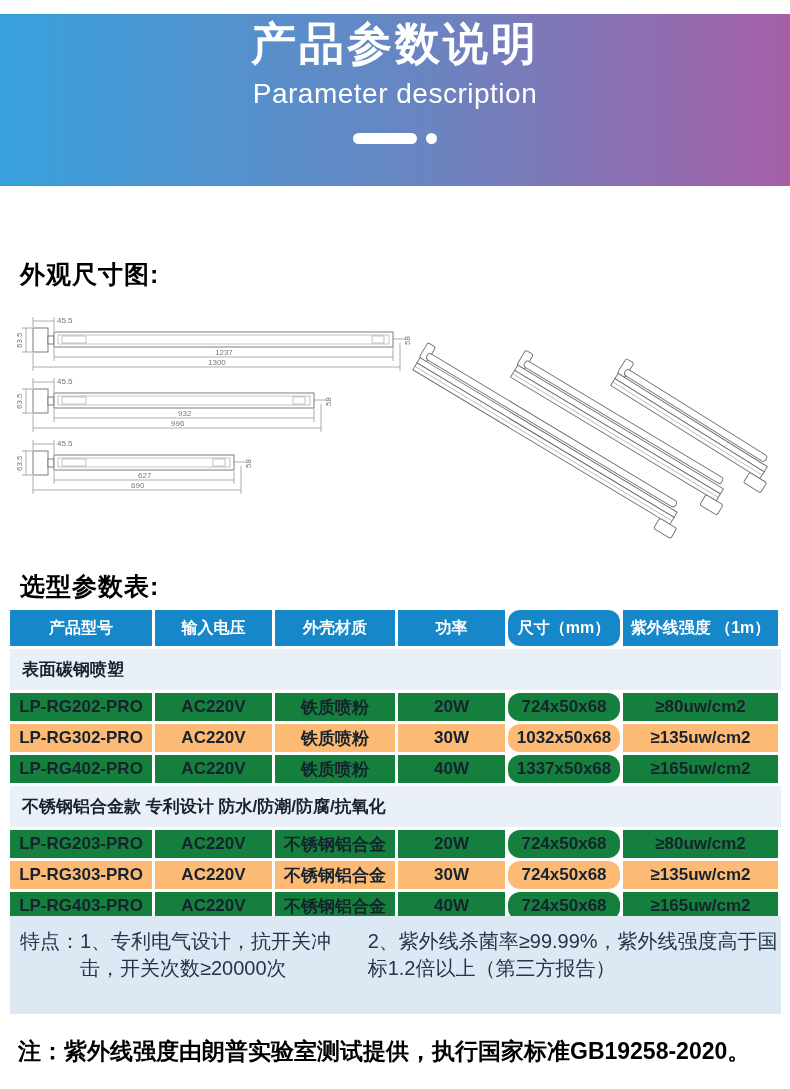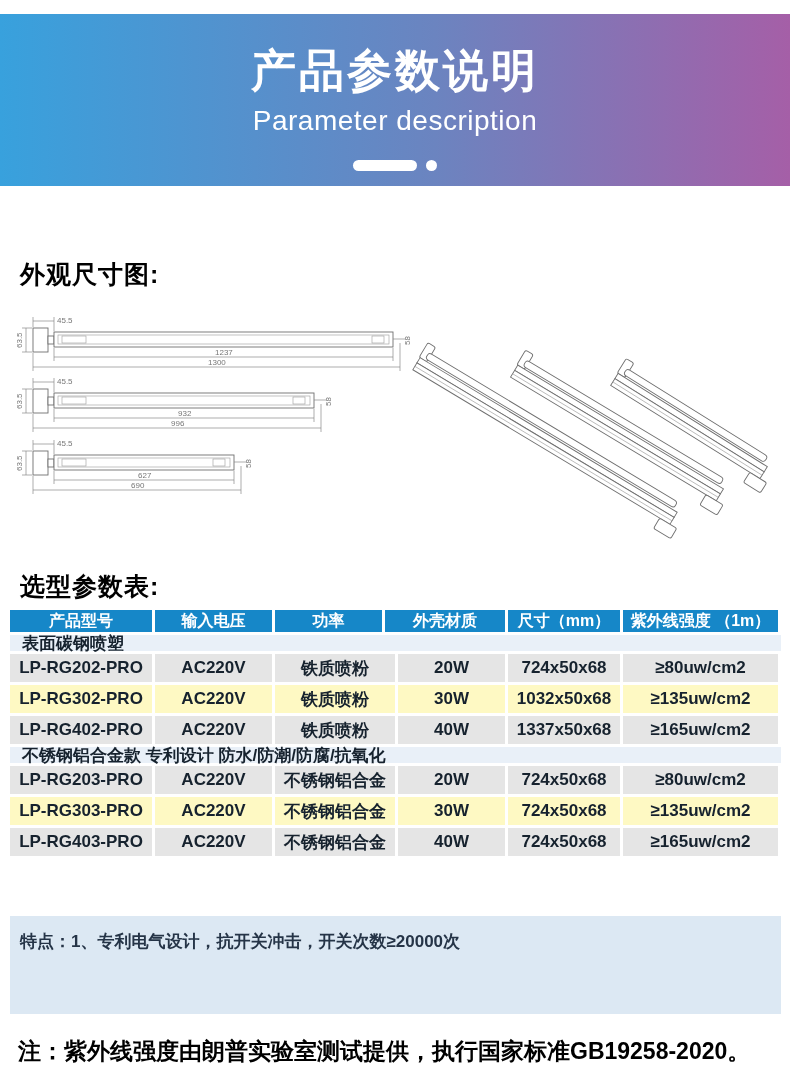--- a/index.html
+++ b/index.html
@@ -7,21 +7,21 @@
     position:relative;width:790px;height:1089px;background:#ffffff;overflow:hidden;
     font-family:"Liberation Sans","DejaVu Sans",sans-serif;color:#1b2a38;
   }
   
   .banner{
     position:absolute;top:14px;left:0;width:790px;height:172px;
     background:linear-gradient(90deg,#38a1dd 0%,#6b84c0 55%,#a55fa7 100%);
     text-align:center;
   }
   .banner-title{
-    padding-top:27px;font-size:45px;font-weight:bold;color:#ffffff;letter-spacing:3px;
+    font-size:45px;font-weight:bold;color:#ffffff;letter-spacing:3px;
   }
   .banner-subtitle{
     margin-top:4px;font-size:28px;color:#ffffff;letter-spacing:0.5px;
   }
   .banner-deco{margin-top:23px;display:flex;align-items:center;justify-content:center;gap:9px;}
   .deco-pill{width:64px;height:11px;border-radius:6px;background:#ffffff;}
   .deco-dot{width:11px;height:11px;border-radius:50%;background:#ffffff;}
   
   .sec-title{position:absolute;left:20px;font-size:25px;font-weight:bold;color:#000;letter-spacing:1px;}
   #t-dim{top:218px;margin-top:40px;}
@@ -30,31 +30,31 @@
   .drawings{position:absolute;left:0;top:295px;}
   .drawings text{font-family:"Liberation Sans","DejaVu Sans",sans-serif;font-size:8px;fill:#777;}
   .drawings .ln{stroke:#8b8b8b;stroke-width:0.7;fill:none;}
   .drawings .shape{stroke:#6f6f6f;stroke-width:0.9;fill:#ffffff;}
   .drawings .thin{stroke:#9a9a9a;stroke-width:0.6;fill:none;}
   
   .ptable{position:absolute;left:10px;top:610px;width:771px;display:flex;flex-direction:column;gap:3px;}
   .trow{display:flex;gap:3px;}
   .cell{box-sizing:border-box;display:flex;align-items:center;justify-content:center;
         font-weight:bold;font-size:17px;color:#16222e;white-space:nowrap;}
-  .c0{width:142px;} .c1{width:117px;} .c2{width:120px;} .c3{width:107px;} .c4{width:112px;} .c5{width:155px;}
-  .thead .cell{background:#1687c8;color:#ffffff;height:22px;font-size:16px;}
-  .row-dark .cell{background:#e5e5e5;height:28px;}
-  .row-light .cell{background:#fef9c3;height:28px;}
-  .row-group{background:#e9f0f8;height:16px;display:flex;align-items:center;
+  .c0{width:142px;} .c1{width:117px;} .c2{width:120px;} .c3{width:107px;} .c4{width:112px;border-radius:12px;} .c5{width:155px;}
+  .thead .cell{background:#1687c8;color:#ffffff;height:36px;font-size:16px;}
+  .row-dark .cell{background:#15803d;height:28px;}
+  .row-light .cell{background:#fdba74;height:28px;}
+  .row-group{background:#e9f0f8;height:41px;display:flex;align-items:center;
              font-weight:bold;font-size:17px;color:#16222e;padding-left:12px;}
   
   .features{
     position:absolute;left:10px;top:916px;width:771px;height:98px;background:#dce8f3;
     box-sizing:border-box;padding:12px 0 0 10px;display:flex;
-    font-size:17px;font-weight:bold;color:#253447;line-height:27px;
+    font-size:20px;font-weight:normal;color:#253447;line-height:27px;
   }
   .features .flabel{flex:none;}
   .features .fitems{display:flex;flex-direction:row;}
   
   .footnote{position:absolute;left:18px;top:1036px;font-size:23px;font-weight:bold;color:#000;}
 </style>
 </head>
 <body>
 
 <div class="page">
@@ -178,22 +178,22 @@
       <rect class="shape" x="76" y="7" width="20" height="12" rx="2"></rect>
     </g>
   </svg>
 
   <div class="sec-title" id="t-table">选型参数表:</div>
 
   <div class="ptable">
     <div class="trow thead">
       <div class="cell c0">产品型号</div>
       <div class="cell c1">输入电压</div>
+      <div class="cell c2">外壳材质</div>
       <div class="cell c3">功率</div>
-      <div class="cell c2">外壳材质</div>
       <div class="cell c4">尺寸（mm）</div>
       <div class="cell c5">紫外线强度 （1m）</div>
     </div>
 
     <div class="row-group">表面碳钢喷塑</div>
 
     <div class="trow row-dark">
       <div class="cell c0">LP-RG202-PRO</div>
       <div class="cell c1">AC220V</div>
       <div class="cell c2">铁质喷粉</div>
@@ -243,18 +243,19 @@
       <div class="cell c3">40W</div>
       <div class="cell c4">724x50x68</div>
       <div class="cell c5">≥165uw/cm2</div>
     </div>
   </div>
 
   <div class="features">
     <div class="flabel">特点：</div>
     <div class="fitems">
       <div>1、专利电气设计，抗开关冲击，开关次数≥20000次</div>
+      <div>2、紫外线杀菌率≥99.99%，紫外线强度高于国标1.2倍以上（第三方报告）</div>
     </div>
   </div>
 
   <div class="footnote">注：紫外线强度由朗普实验室测试提供，执行国家标准GB19258-2020。</div>
 
 </div>
 
 </body></html>

